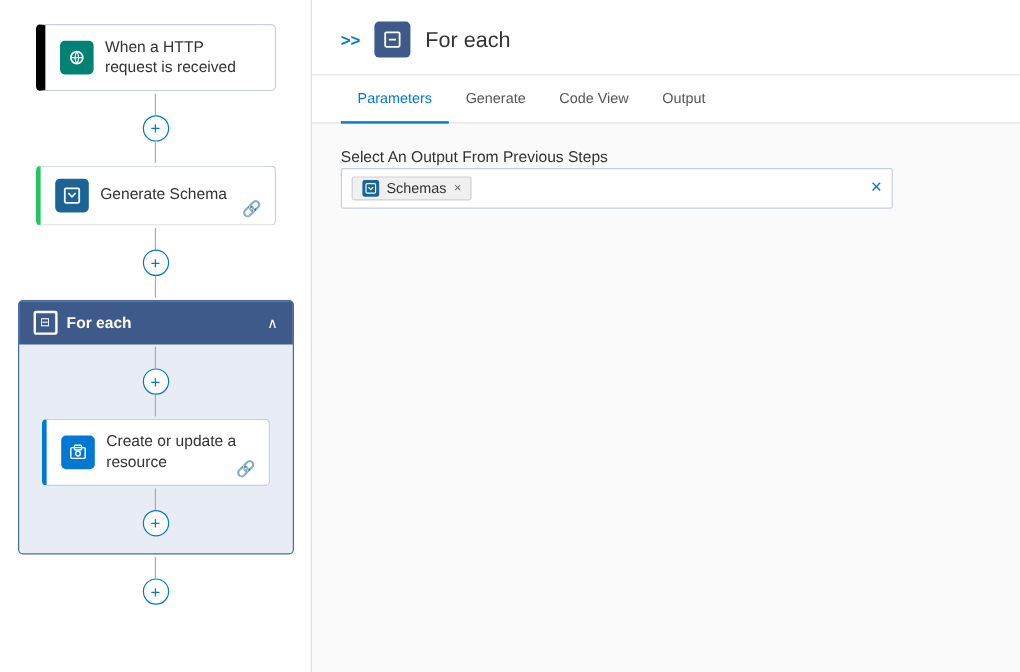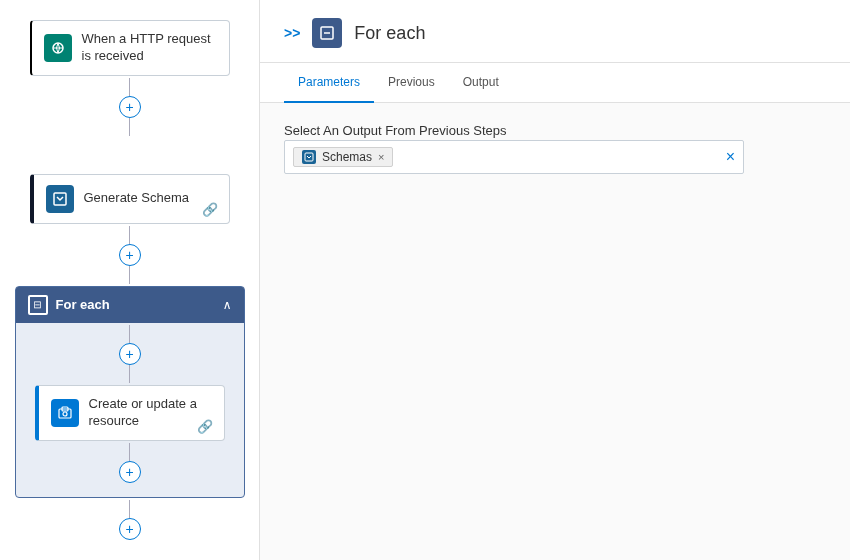--- a/index.html
+++ b/index.html
@@ -49,26 +49,25 @@
       border-radius: 4px;
       width: 200px;
       padding: 10px 12px;
       display: flex;
       align-items: center;
       gap: 10px;
       position: relative;
     }
 
     .node-card.http-node {
-      border-left: 2px solid #000000;
+      border-left: 8px solid #000000;
     }
 
     .node-card.schema-node {
-      border-left: 4px solid #0f172a;
-      margin-top: 36px;
+      border-left: 4px solid #22c55e;
     }
 
     .node-card.resource-node {
       border-left: 4px solid #0078d4;
     }
 
     .node-icon {
       width: 28px;
       height: 28px;
       border-radius: 4px;
@@ -401,21 +400,22 @@
       <svg width="16" height="16" viewBox="0 0 16 16" fill="none">
         <rect x="2" y="2" width="12" height="12" rx="1" stroke="white" stroke-width="1.5" fill="none"></rect>
         <line x1="5" y1="8" x2="11" y2="8" stroke="white" stroke-width="1.5"></line>
       </svg>
     </div>
     <span class="right-title">For each</span>
   </div>
 
   <div class="tabs">
     <div class="tab active">Parameters</div>
-    <div class="tab">Previous</div>
+    <div class="tab">Generate</div>
+    <div class="tab">Code View</div>
     <div class="tab">Output</div>
   </div>
 
   <div class="right-content">
     <div class="field-label">Select An Output From Previous Steps</div>
     <div class="input-field">
       <div class="tag">
         <div class="tag-icon">
           <svg width="10" height="10" viewBox="0 0 10 10" fill="none">
             <rect x="1" y="1" width="8" height="8" rx="1" stroke="white" stroke-width="1" fill="none"></rect>

